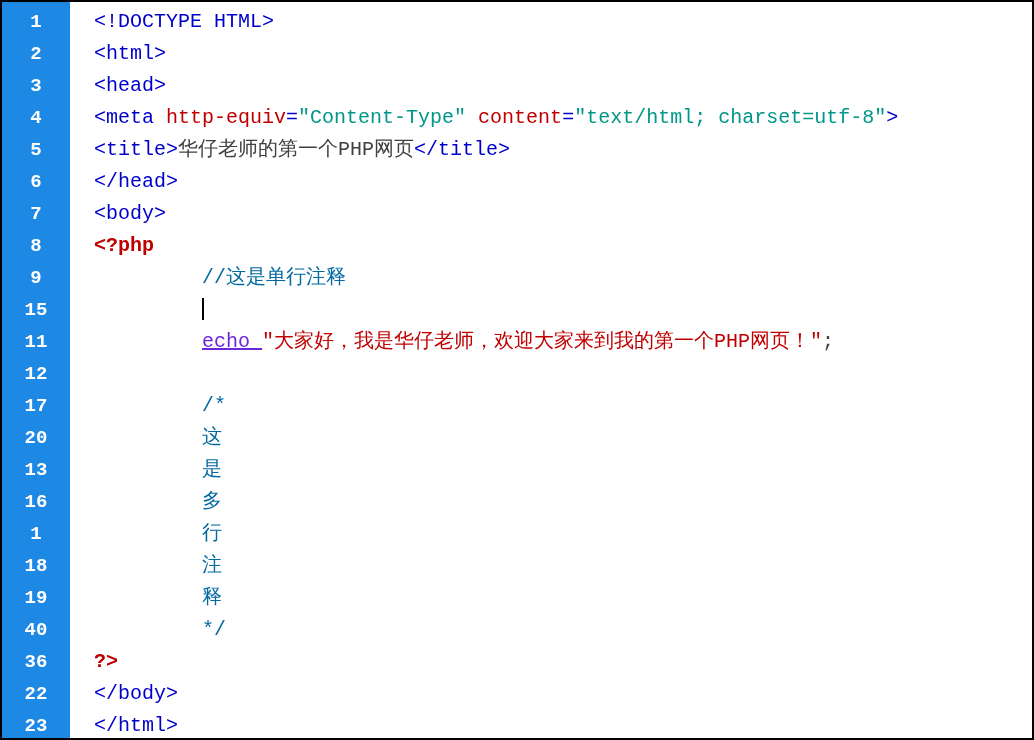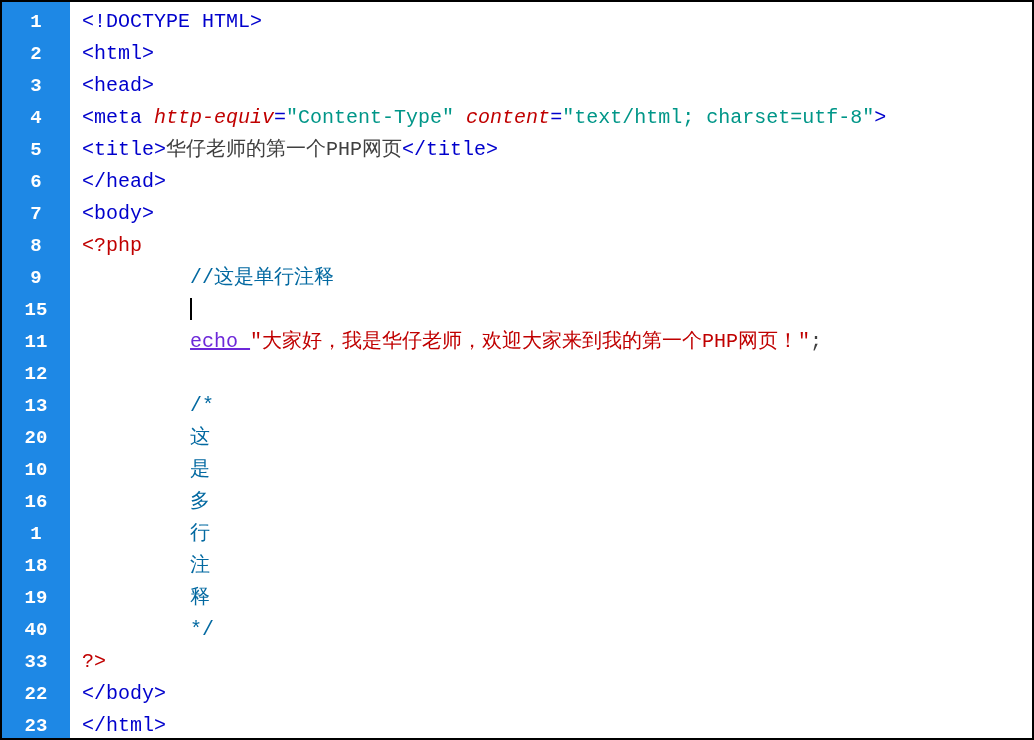--- a/index.html
+++ b/index.html
@@ -28,35 +28,35 @@
     font-weight: bold;
   }
   .gutter .ln {
     height: 32px;
     line-height: 32px;
     font-size: 19px;
   }
   .code {
     flex: 1 1 auto;
     padding-top: 4px;
-    padding-left: 12px;
+    padding-left: 24px;
     white-space: pre;
     font-family: "Courier New", Consolas, monospace;
     font-size: 20px;
     line-height: 32px;
     color: #000;
   }
   .code .line {
     height: 32px;
     line-height: 32px;
   }
   .tag   { color: #0000cc; }
-  .attr  { color: #c00000; font-style: italic; }
+  .attr  { color: #c00000; }
   .str   { color: #009688; } 
-  .php   { color: #c00000; font-weight: normal; }
+  .php   { color: #c00000; font-weight: bold; }
   .cmt   { color: #0369a1; }
   .kw    { color: #6d28d9; text-decoration: underline; }
   .txt   { color: #c00000; }
   .plain { color: #404040; }
   .cursor {
     display: inline-block;
     width: 2px;
     height: 22px;
     background: #000;
     vertical-align: middle;
@@ -73,26 +73,26 @@
       <div class="ln">3</div>
       <div class="ln">4</div>
       <div class="ln">5</div>
       <div class="ln">6</div>
       <div class="ln">7</div>
       <div class="ln">8</div>
       <div class="ln">9</div>
       <div class="ln">15</div>
       <div class="ln">11</div>
       <div class="ln">12</div>
+      <div class="ln">17</div>
+      <div class="ln">20</div>
       <div class="ln">13</div>
-      <div class="ln">20</div>
-      <div class="ln">10</div>
       <div class="ln">16</div>
       <div class="ln">1</div>
       <div class="ln">18</div>
       <div class="ln">19</div>
       <div class="ln">40</div>
-      <div class="ln">33</div>
+      <div class="ln">36</div>
       <div class="ln">22</div>
       <div class="ln">23</div>
     </div>
   <div class="code" id="code"><div class="line"><span class="tag">&lt;!DOCTYPE HTML&gt;</span></div><div class="line"><span class="tag">&lt;html&gt;</span></div><div class="line"><span class="tag">&lt;head&gt;</span></div><div class="line"><span class="tag">&lt;meta </span><span class="attr">http-equiv</span><span class="tag">=</span><span class="str">"Content-Type"</span><span class="tag"> </span><span class="attr">content</span><span class="tag">=</span><span class="str">"text/html; charset=utf-8"</span><span class="tag">&gt;</span></div><div class="line"><span class="tag">&lt;title&gt;</span><span class="plain">华仔老师的第一个PHP网页</span><span class="tag">&lt;/title&gt;</span></div><div class="line"><span class="tag">&lt;/head&gt;</span></div><div class="line"><span class="tag">&lt;body&gt;</span></div><div class="line"><span class="php">&lt;?php</span></div><div class="line"><span class="plain">         </span><span class="cmt">//这是单行注释</span></div><div class="line"><span class="plain">         </span><span class="cursor"></span></div><div class="line"><span class="plain">         </span><span class="kw">echo </span><span class="txt">"大家好，我是华仔老师，欢迎大家来到我的第一个PHP网页！"</span><span class="plain">;</span></div><div class="line"></div><div class="line"><span class="plain">         </span><span class="cmt">/*</span></div><div class="line"><span class="plain">         </span><span class="cmt">这</span></div><div class="line"><span class="plain">         </span><span class="cmt">是</span></div><div class="line"><span class="plain">         </span><span class="cmt">多</span></div><div class="line"><span class="plain">         </span><span class="cmt">行</span></div><div class="line"><span class="plain">         </span><span class="cmt">注</span></div><div class="line"><span class="plain">         </span><span class="cmt">释</span></div><div class="line"><span class="plain">         </span><span class="cmt">*/</span></div><div class="line"><span class="php">?&gt;</span></div><div class="line"><span class="tag">&lt;/body&gt;</span></div><div class="line"><span class="tag">&lt;/html&gt;</span></div></div>
 </div>
 
 </body></html>

